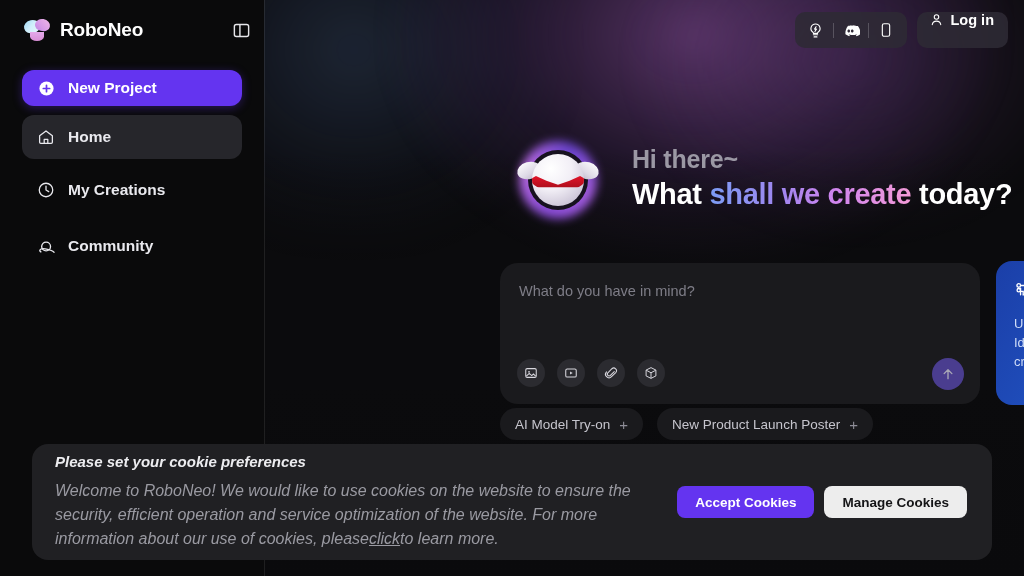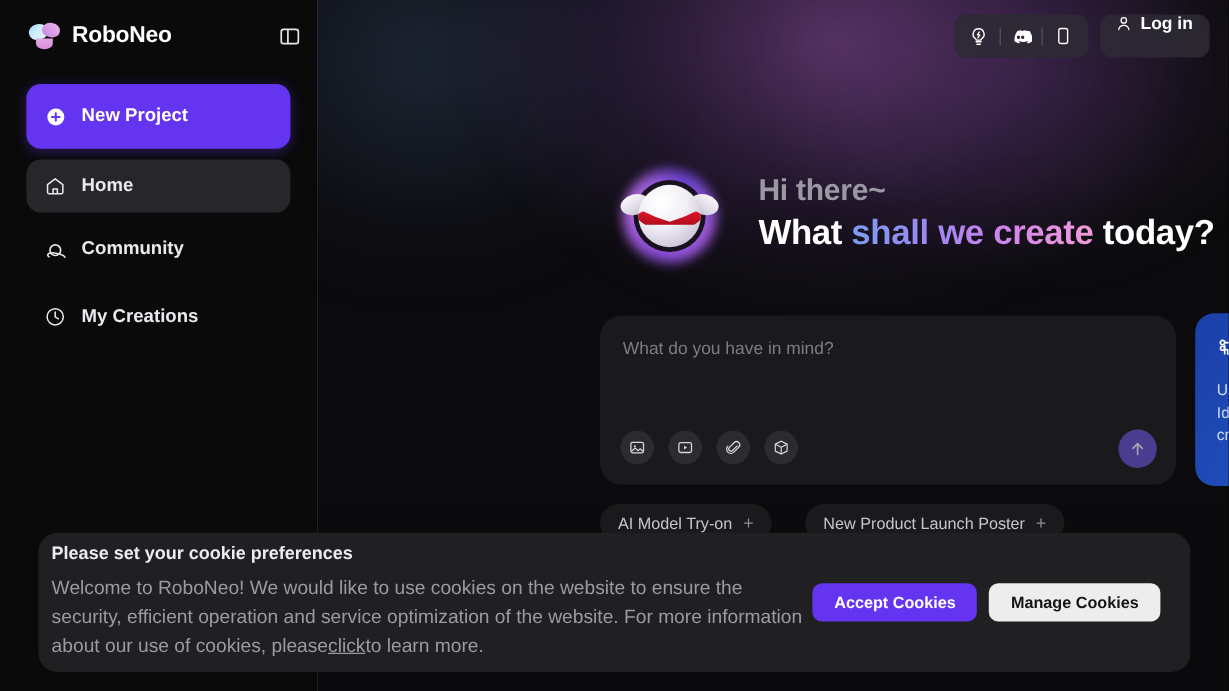--- a/index.html
+++ b/index.html
@@ -57,21 +57,21 @@
   .nav { padding:10px 22px 0 22px; }
   .nav-item {
     height:44px; border-radius:12px;
     display:flex; align-items:center; gap:12px;
     padding:0 14px; margin-bottom:9px;
     font-size:15.5px; font-weight:600; color:#e9e9ee;
     cursor:pointer; user-select:none;
   }
   .nav-item .ico { width:20px; height:20px; display:flex; align-items:center; justify-content:center; flex:0 0 20px; }
   .nav-item.primary {
-    background:#6434f0; color:#fff; font-weight:700; height:54px;
+    background:#6434f0; color:#fff; font-weight:700; height:36px;
     box-shadow:0 2px 10px rgba(100,52,240,.35);
   }
   .nav-item.active { background:#26262b; }
   .nav-item.plain { background:transparent; margin-bottom:12px; }
 
   
   #main {
     flex:1; position:relative; height:576px; overflow:hidden;
     background:#0b0b0d;
   }
@@ -176,21 +176,21 @@
     cursor:pointer;
   }
   .send-btn {
     position:absolute; right:16px; bottom:14px;
     width:32px; height:32px; border-radius:50%;
     background:#4a3d8f; display:flex; align-items:center; justify-content:center;
     cursor:pointer;
   }
 
   
-  #chips { position:absolute; left:236px; top:420px; display:flex; gap:28px; z-index:6; }
+  #chips { position:absolute; left:236px; top:408px; display:flex; gap:14px; z-index:6; }
   .chip {
     height:32px; border-radius:16px; background:#1a1a1d;
     display:flex; align-items:center; gap:9px; padding:0 15px;
     font-size:13.5px; color:#c6c5cd; cursor:pointer; white-space:nowrap;
   }
   .chip .plus { color:#8e8d97; font-size:15px; line-height:1; }
 
   
   #workflow-card {
     position:absolute; left:732px; top:261px; width:340px; height:144px;
@@ -202,21 +202,21 @@
     padding:11px 18px 0 18px; font-size:13px; line-height:1.46;
     color:#cfdcf7; width:302px;
   }
 
   
   #cookie-banner {
     position:absolute; left:32px; top:444px; width:960px; height:116px;
     background:#202023; border-radius:16px; z-index:20;
     display:flex; align-items:center;
   }
-  .ck-text { padding-left:11px; flex:1; }
+  .ck-text { padding-left:23px; flex:1;font-style:italic; }
   .ck-title { font-size:15px; font-weight:700; color:#ededf0; margin-bottom:9px; }
   .ck-desc { font-size:16px; line-height:1.5; color:#9a9aa2; max-width:760px; }
   .ck-link { color:#9a9aa2; text-decoration:underline; cursor:pointer; }
   .ck-actions {
     display:flex; gap:10px; padding-right:25px; align-items:stretch;
   }
   .ck-accept {
     background:#6434f0; color:#fff; font-size:13.5px; font-weight:700;
     border-radius:8px; height:32px; padding:0 18px; cursor:pointer;
     display:flex; align-items:center; justify-content:center; border:none;
@@ -268,36 +268,36 @@
           <svg width="18" height="18" viewBox="0 0 24 24" fill="none" stroke="#e9e9ee" stroke-width="1.7" stroke-linejoin="round">
             <path d="M3.5 10.4 12 4l8.5 6.4V19a1.5 1.5 0 0 1-1.5 1.5H5A1.5 1.5 0 0 1 3.5 19z"></path>
               <path d="M9.6 20.5v-5.2h4.8v5.2"></path>
           </svg>
         </span>
         <span>Home</span>
       </div>
 
       <div class="nav-item plain">
         <span class="ico">
+          <svg width="18" height="18" viewBox="0 0 24 24" fill="none" stroke="#e9e9ee" stroke-width="1.7" stroke-linecap="round">
+            <circle cx="12" cy="12" r="9"></circle>
+              <path d="M12 6.8V12l3.6 2.2"></path>
+          </svg>
+        </span>
+        <span>My Creations</span>
+      </div>
+
+      <div class="nav-item plain">
+        <span class="ico">
           <svg width="19" height="19" viewBox="0 0 24 24" fill="none" stroke="#e9e9ee" stroke-width="1.7">
             <circle cx="11.5" cy="12" r="5.6"></circle>
             <path d="M3.6 16.8c-1.4-1.2-1.7-2.3-.9-3.1 1.3-1.3 5.4-.4 9.6 2.1s7 5.5 6.3 6.9" transform="rotate(-18 12 12)"></path>
           </svg>
         </span>
         <span>Community</span>
-      </div>
-
-      <div class="nav-item plain">
-        <span class="ico">
-          <svg width="18" height="18" viewBox="0 0 24 24" fill="none" stroke="#e9e9ee" stroke-width="1.7" stroke-linecap="round">
-            <circle cx="12" cy="12" r="9"></circle>
-              <path d="M12 6.8V12l3.6 2.2"></path>
-          </svg>
-        </span>
-        <span>My Creations</span>
       </div>
 
     </nav>
   </aside>
 
   <main id="main">
 
     <div class="bg-glow-b"></div>
     <div class="bg-glow-a"></div>
     <div class="bg-glow-c"></div>

